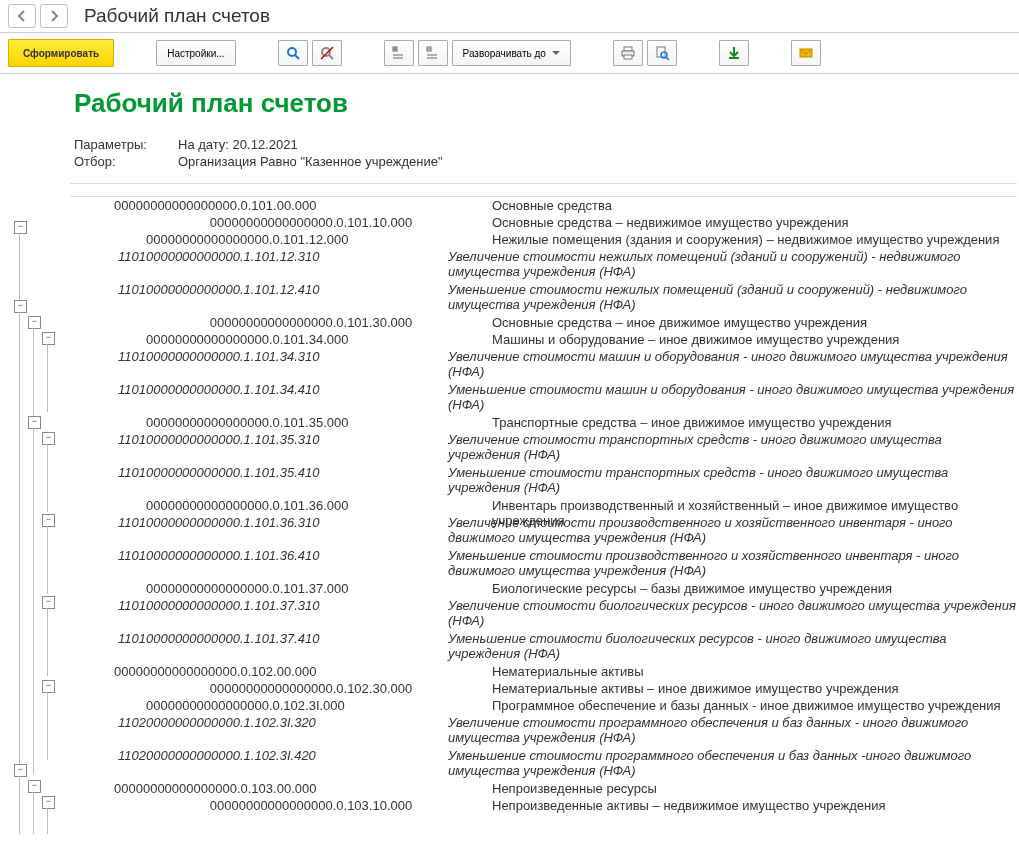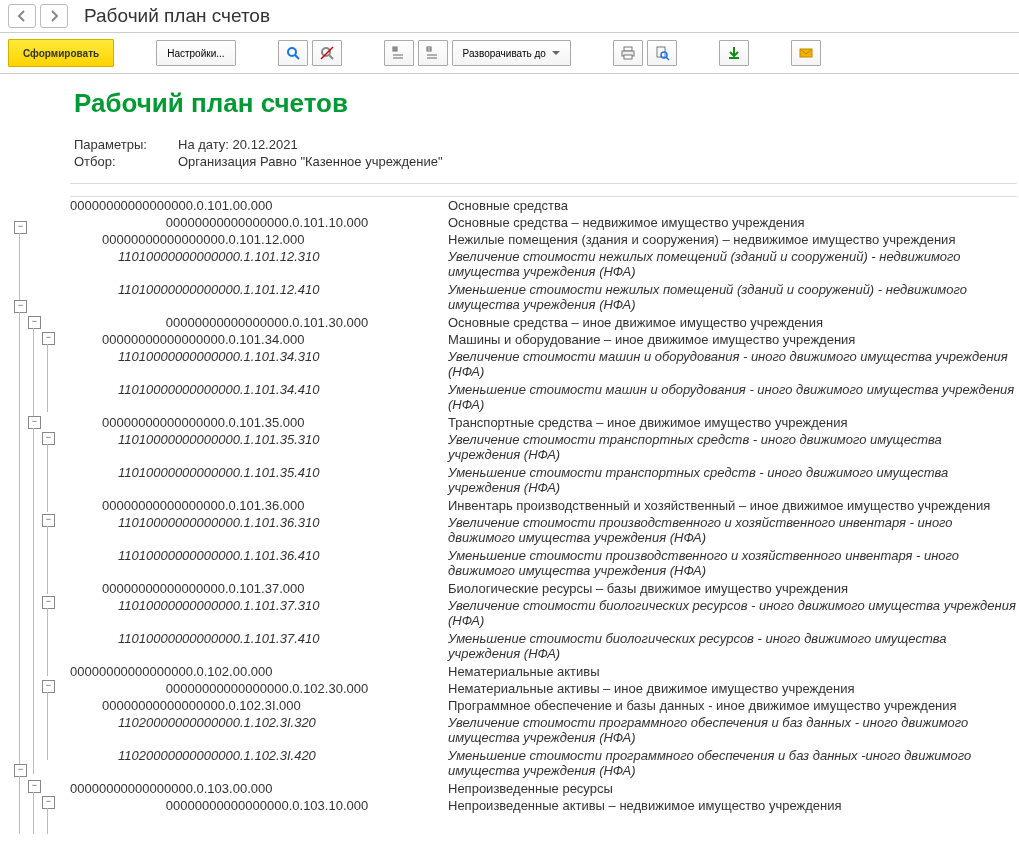--- a/index.html
+++ b/index.html
@@ -18,21 +18,21 @@
 .gutter { width:58px; flex:0 0 58px; position:relative; }
 .toggle { position:absolute; width:11px; height:11px; border:1px solid #888; background:#fff; font-size:9px; line-height:9px; text-align:center; color:#555; cursor:pointer; user-select:none;}
 .vline { position:absolute; width:1px; background:#bbb; }
 .report-body { flex:1; padding:0 2px 20px 12px;}
 .report-title { color:#009933; font-size:26px; font-weight:bold; margin:14px 0 18px 4px;}
 .params { margin:4px 0 14px 4px; }
 .params-row { display:flex; margin-bottom:2px;}
 .params-lbl { width:104px;}
 .tbl { font-size:13px; color:#333;}
 .row { display:flex; border-top:1px solid transparent; min-height:16px;}
-.row.single { min-height:16px; height:16px;}
+.row.single { min-height:16px; height:16px;margin-left:44px;}
 .row.double { min-height:32px;font-style:italic; }
 .cell-code { flex:0 0 378px; box-sizing:border-box;}
 .cell-desc { flex:1; }
 .ind0 { padding-left:0px;}
 .ind1 { padding-left:16px;text-align:center;}
 .ind2 { padding-left:32px;}
 .ind3 { padding-left:48px;}
 .hdr-row { height:12px; border-top:1px solid #ddd; border-bottom:1px solid #ddd; }
 </style>
 </head>

